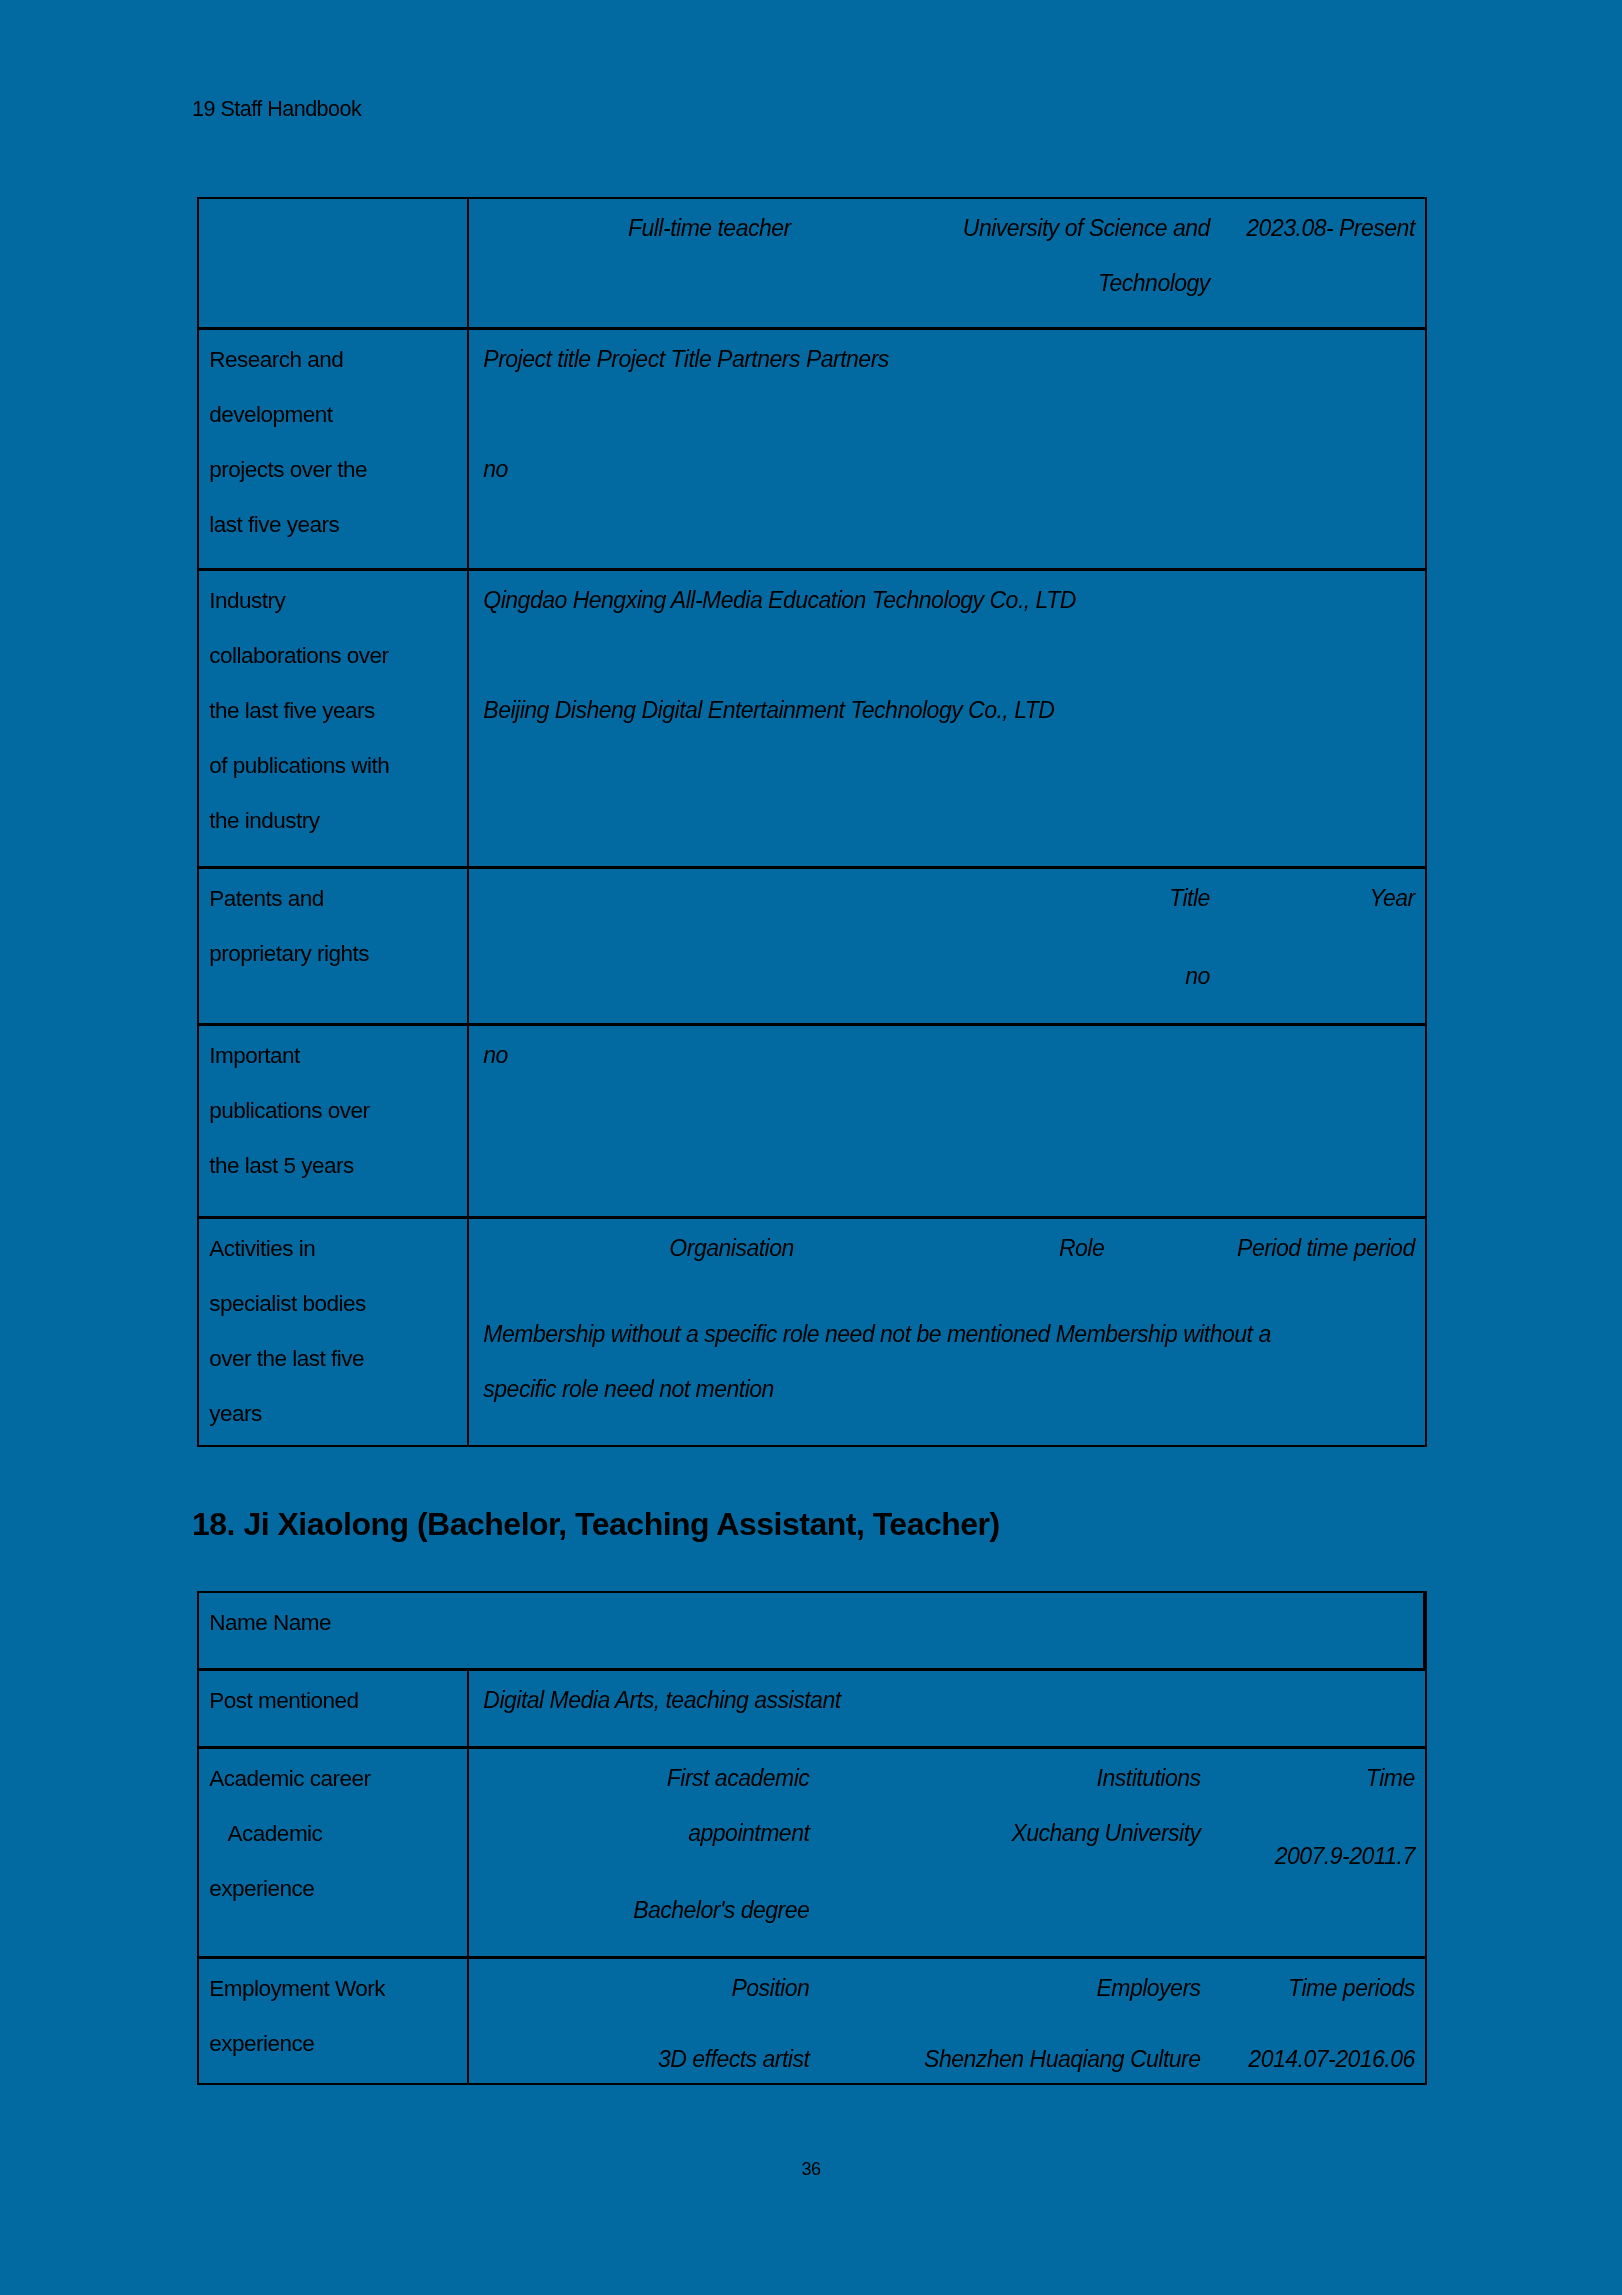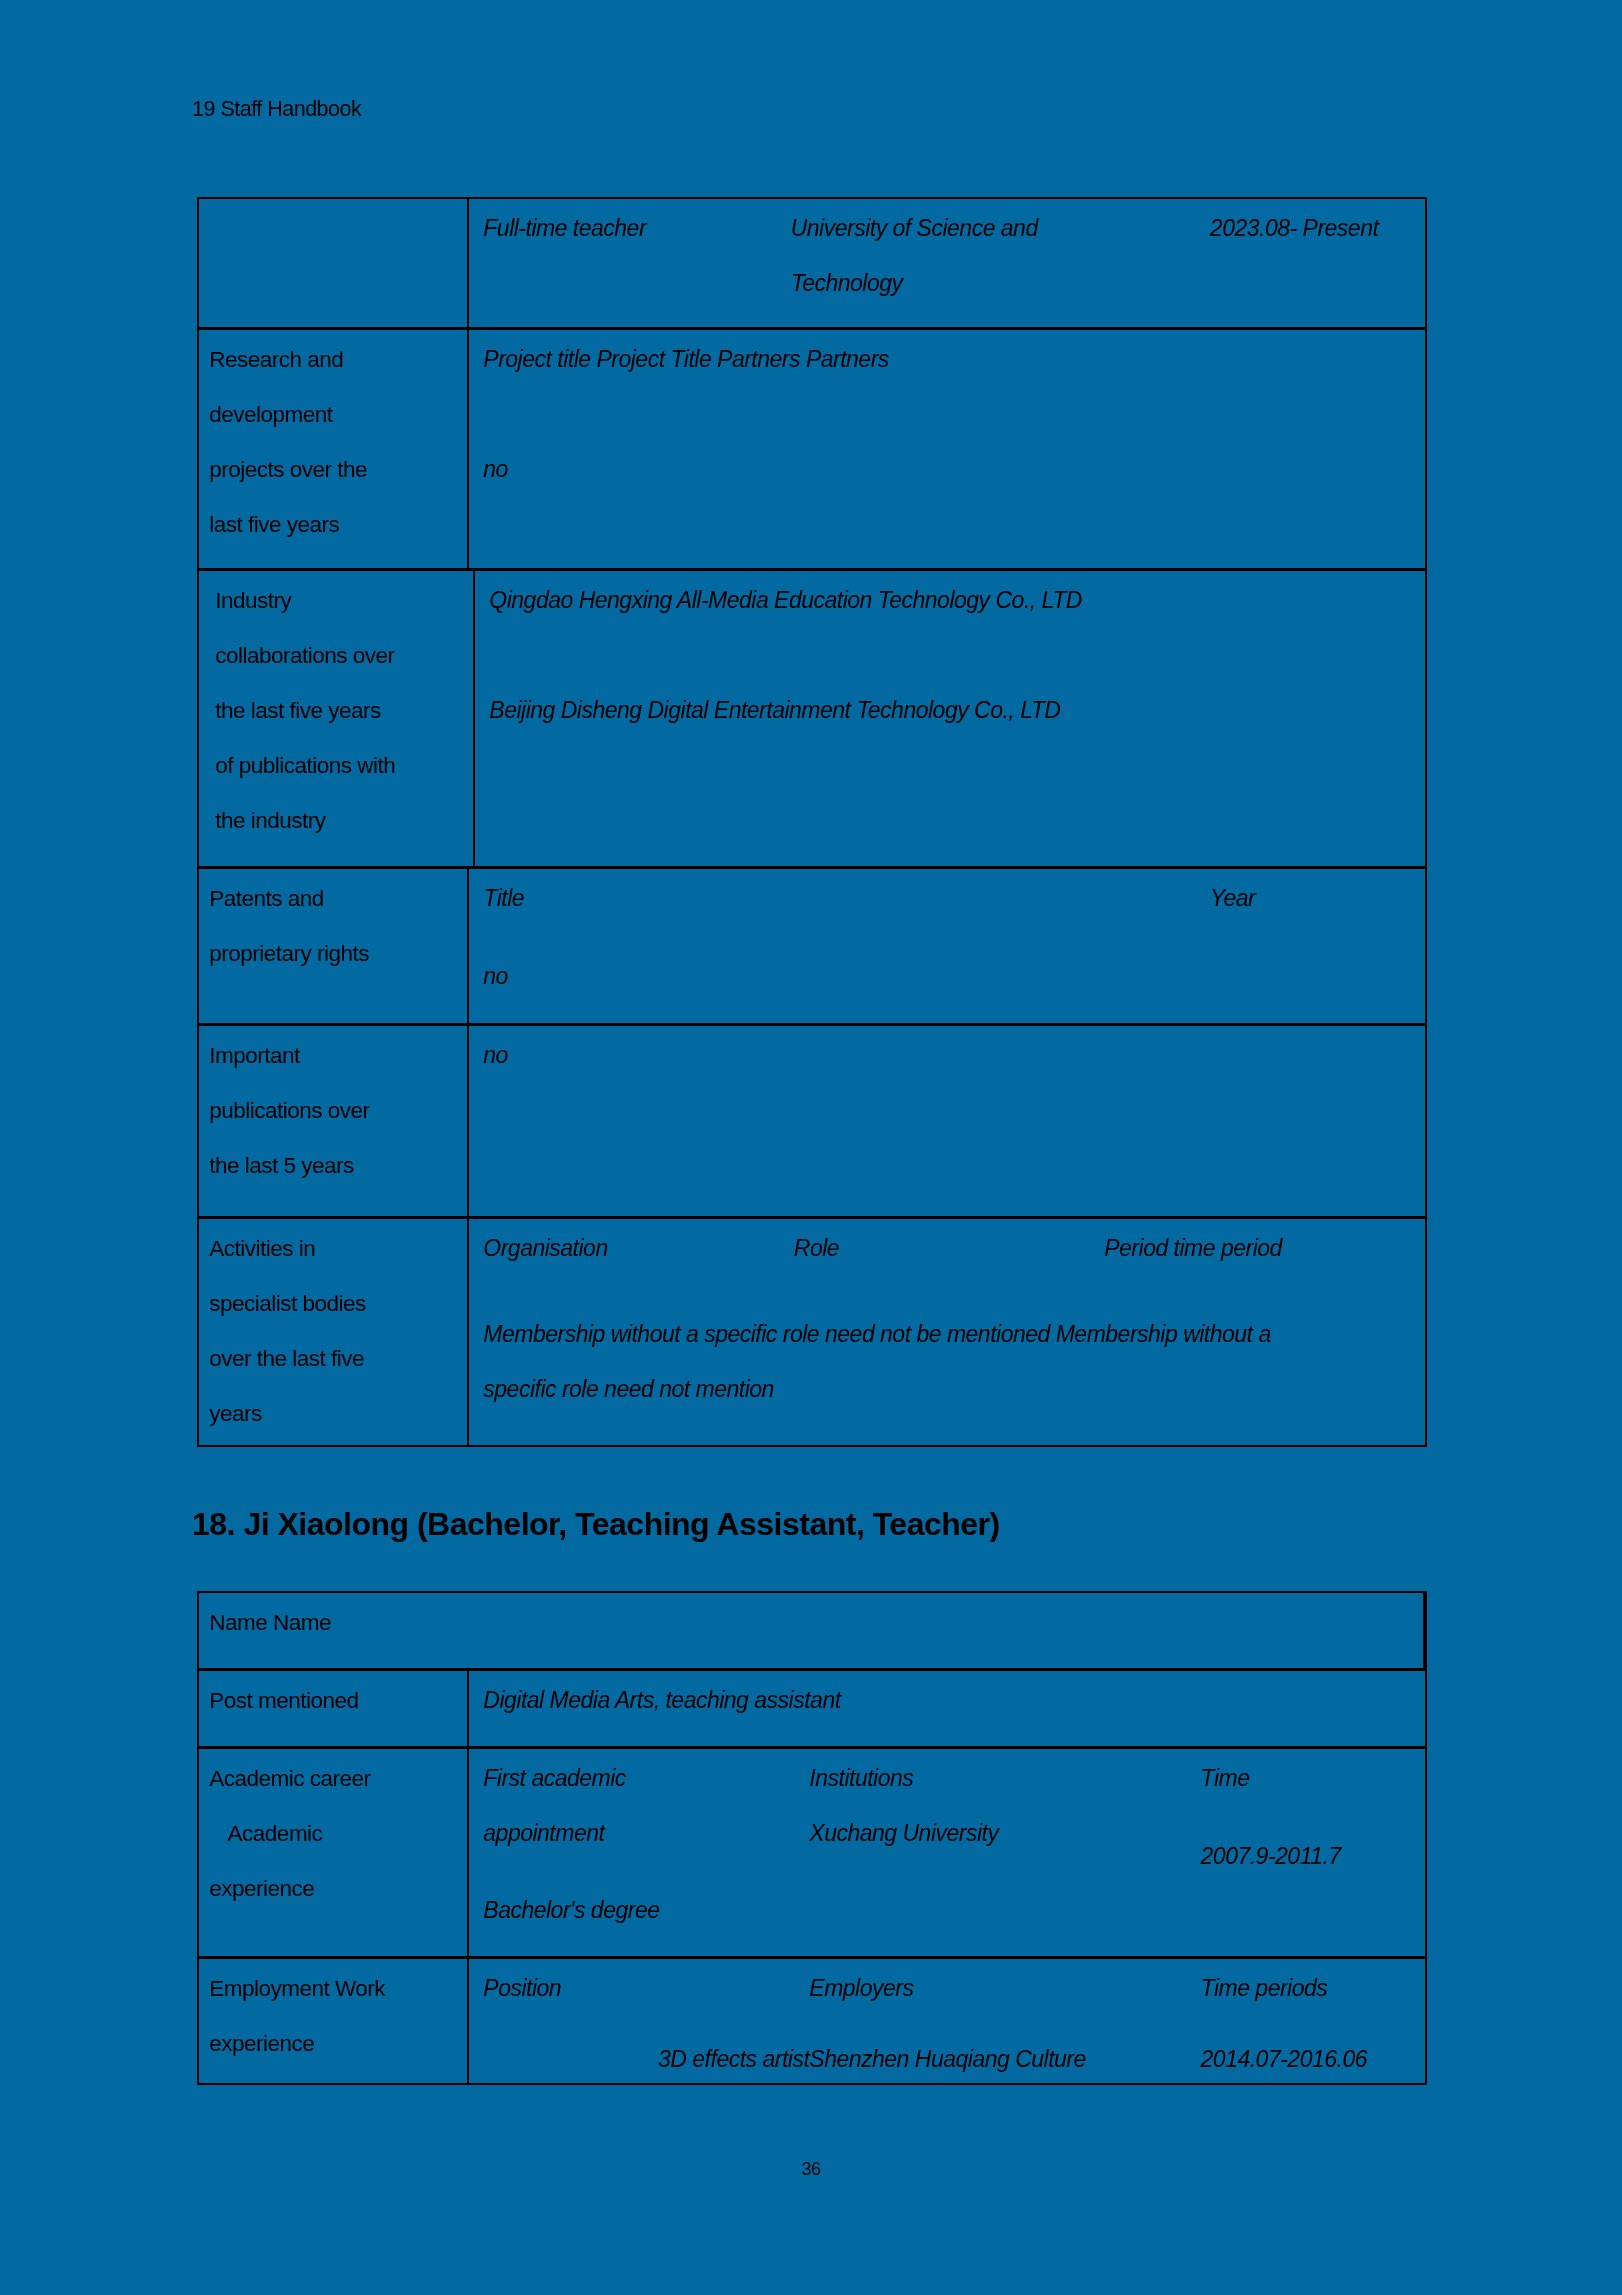--- a/index.html
+++ b/index.html
@@ -45,30 +45,30 @@
   .cnt {
     flex: 1 1 auto;
     min-width: 0;
     padding: 2px 10.2px 0 14.3px;
     font-size: 23px;
     line-height: 55px;
     font-style: italic;
   }
   .t1r1 { height: 131px; }
   .t1r2 { height: 241px; }
-  .t1r3 { height: 298px; padding-left: 6px; }
+  .t1r3 { height: 298px; }
   .t1r4 { height: 157px; }
   .t1r5 { height: 193px; }
   .t1r6 { height: 226px; }
   .t2r1 { height: 78px; flex-direction: column; }
   .t2r2 { height: 78px; }
   .t2r3 { height: 210px; }
   .t2r4 { height: 124px; }
   .subcols { display: flex; }
-  .sc { text-align: left; }
+  .sc { text-align: right; }
   .w33 { width: 33%; }
   .w45 { width: 45%; }
   .w22 { width: 22%; }
   .w78 { width: 78%; }
   .w3rd { width: 33.33%; }
   .wa { width: 35%; }
   .wb { width: 42%; }
   .wc { width: 23%; }
   .tl { text-align: right; }
   .indent { padding-left: 18.4px; }

